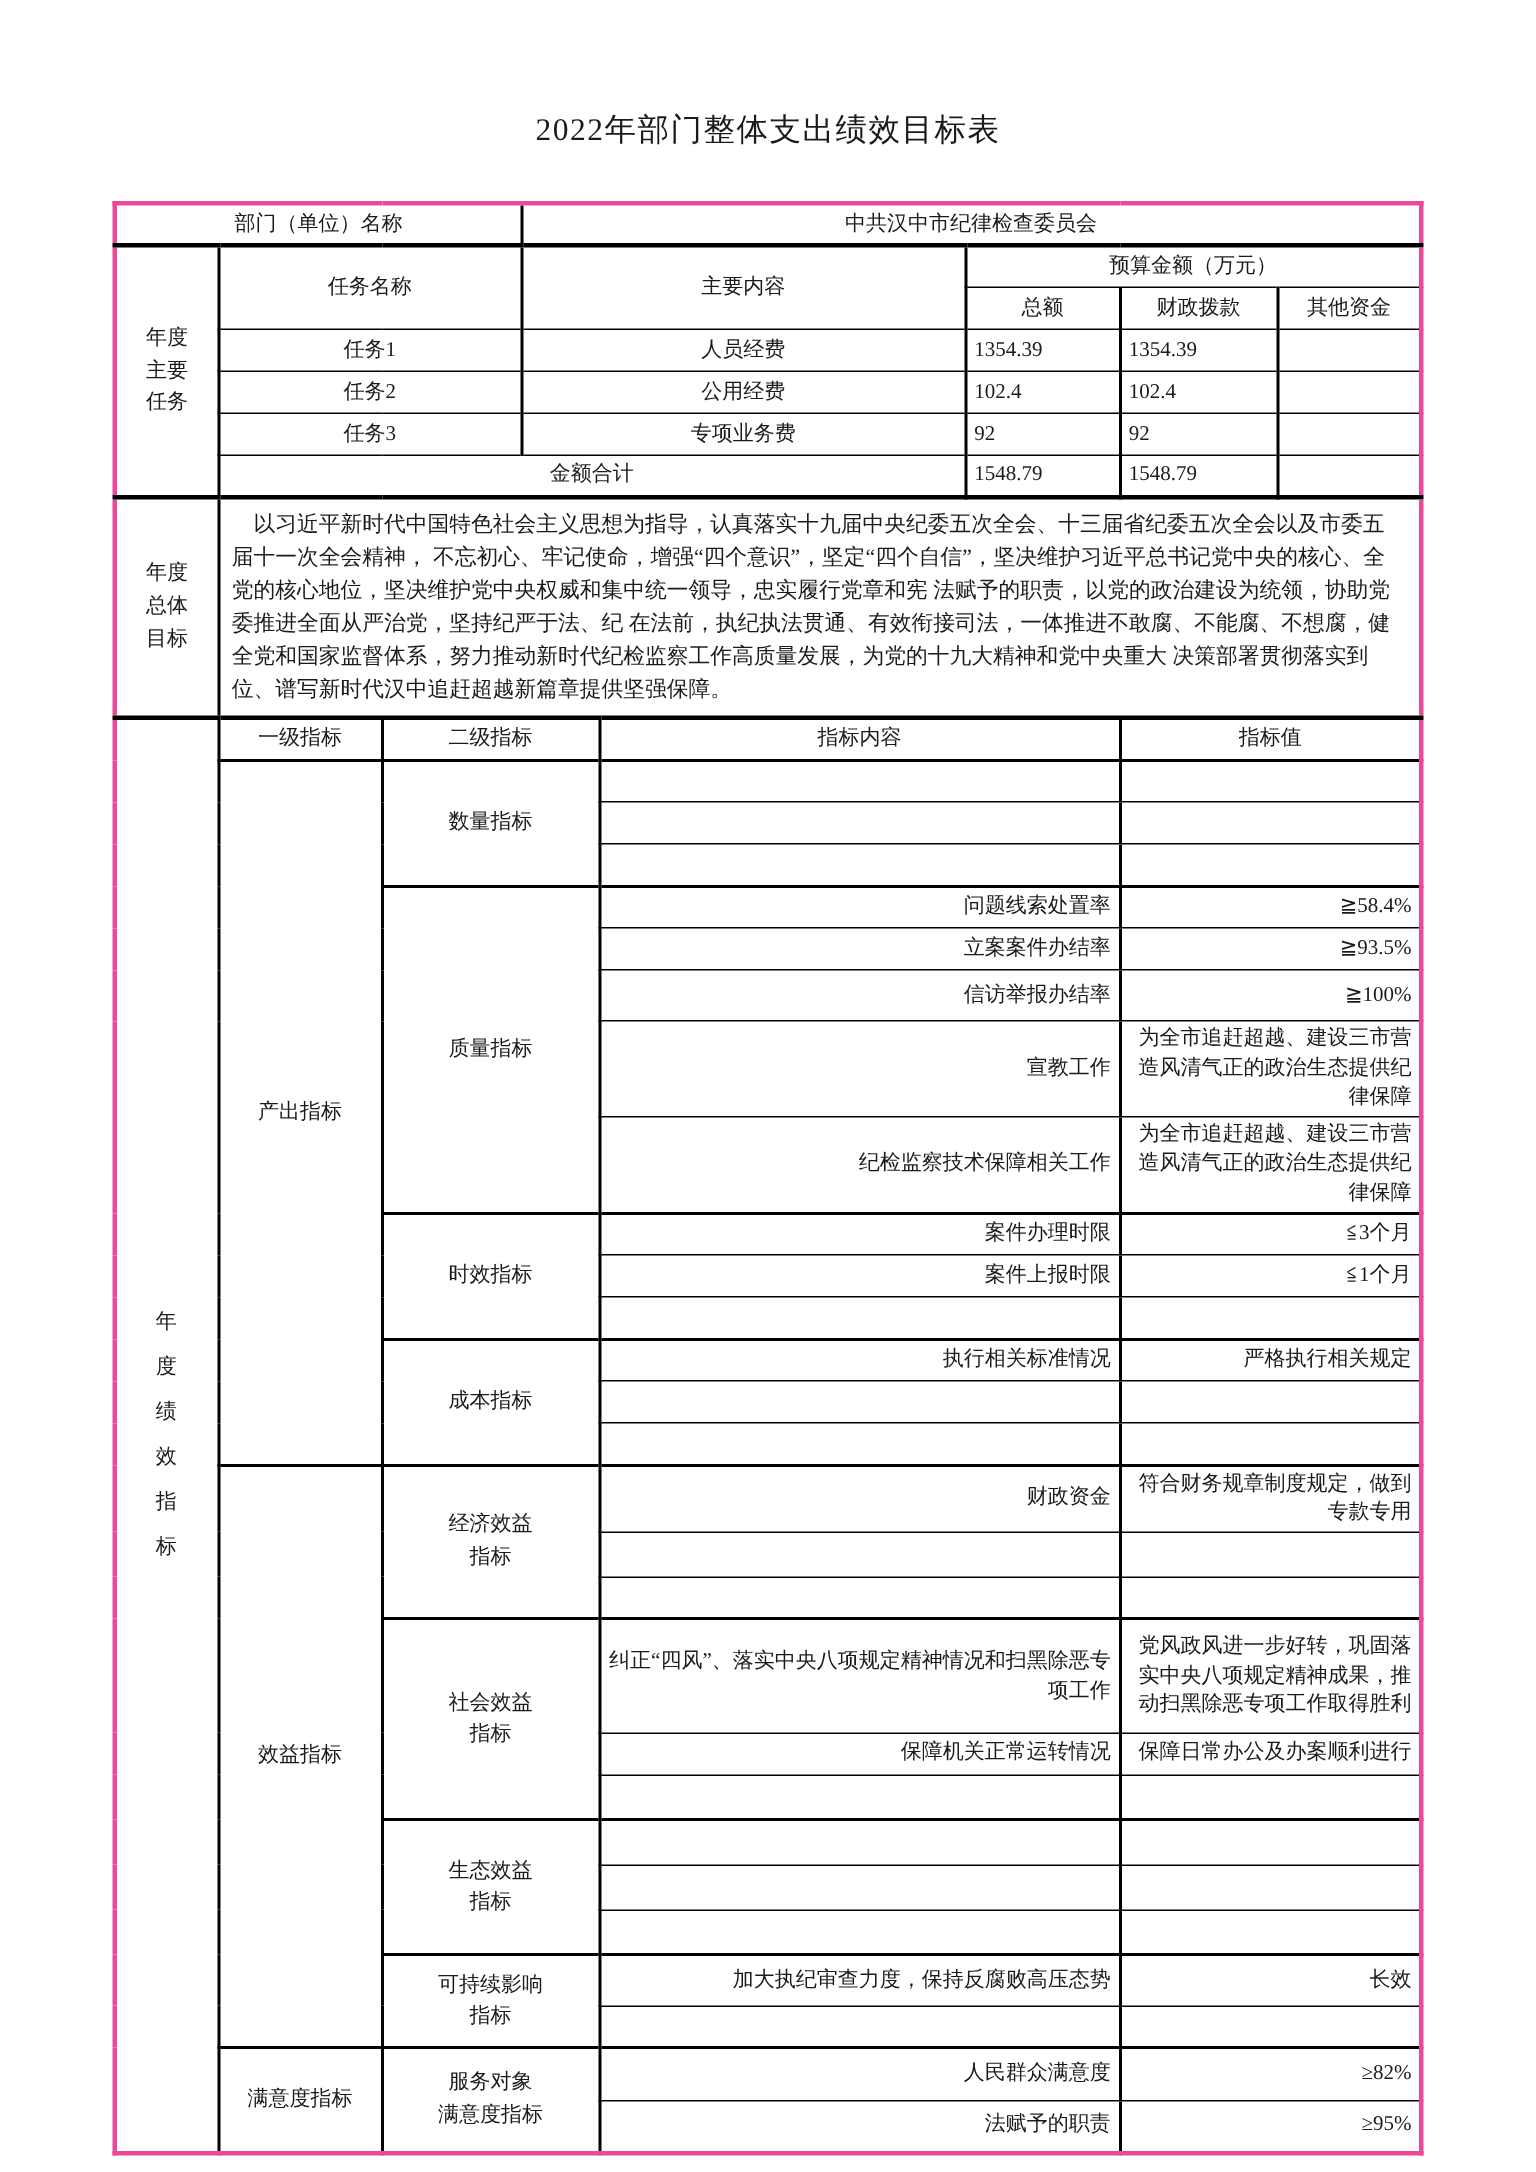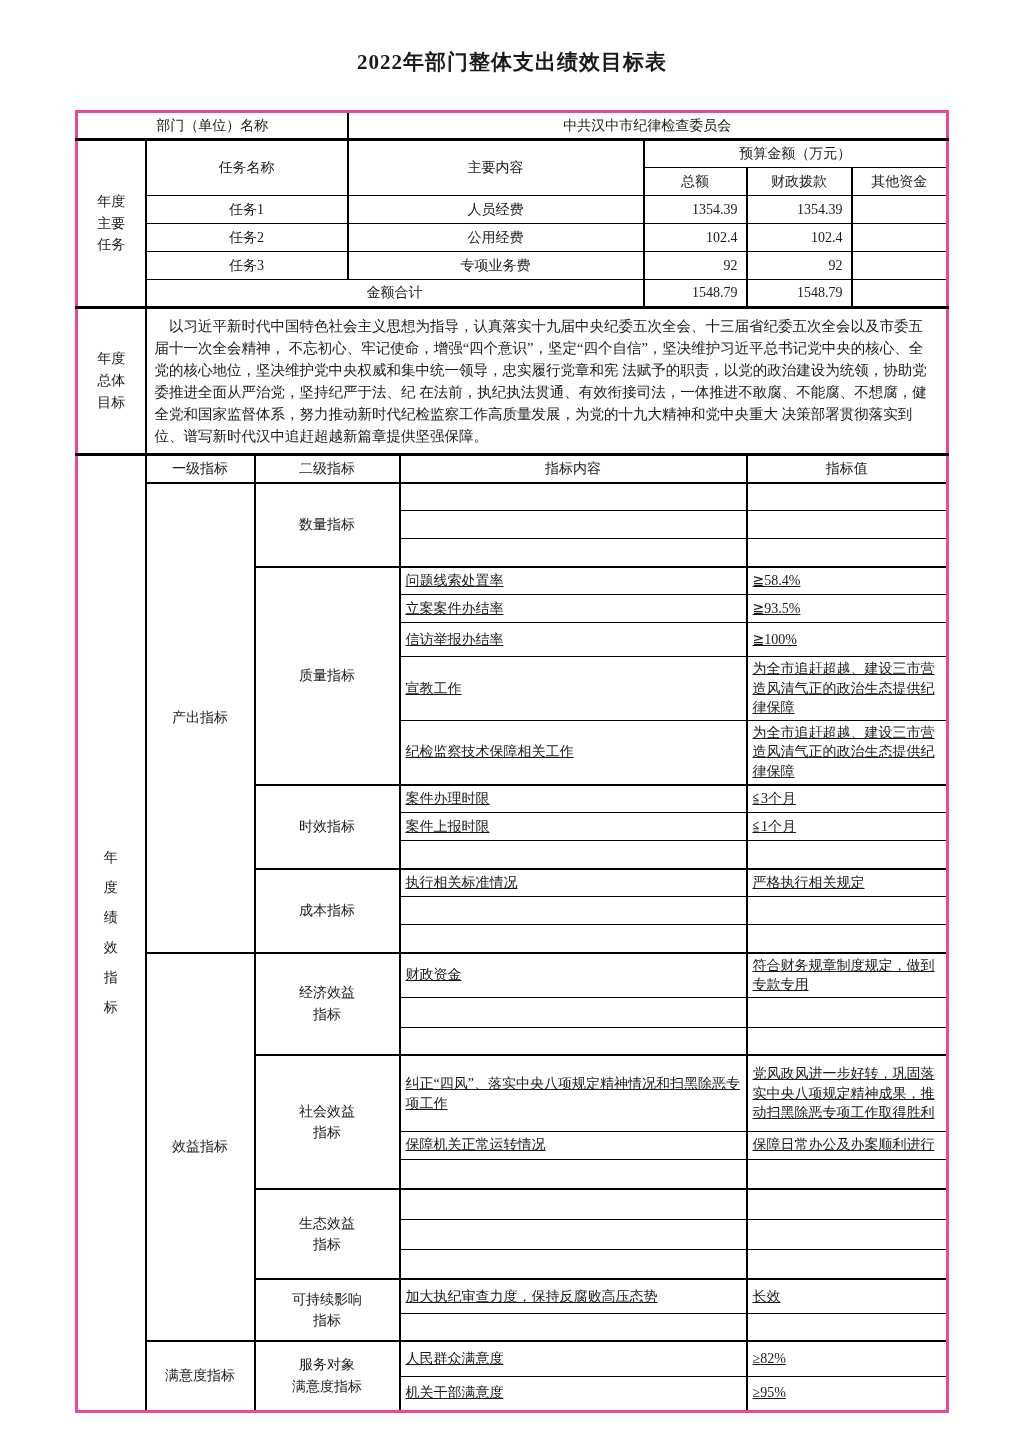--- a/index.html
+++ b/index.html
@@ -5,22 +5,22 @@
   html,body{margin:0;padding:0;background:#ffffff;}
   body{
     width:1024px;height:1448px;
     font-family:"Liberation Serif","DejaVu Serif",serif;
     color:#1a1a1a;
     position:relative;
   }
   .sheet{padding:48px 0 0 0;}
   .table-label{margin-left:78px;font-size:14px;}
   .page-title{
-    text-align:center;font-size:21px;font-weight:bold;
-    margin-top:0;letter-spacing:1px;
+    text-align:center;font-size:21px;font-weight:normal;
+    margin-top:24px;letter-spacing:1px;
   }
   table.main{
     margin:34px 0 0 75px;
     width:872px;
     border-collapse:collapse;
     table-layout:fixed;
     border:3px solid #ec4899;
   }
   td{
     border:1px solid #000;
@@ -28,22 +28,22 @@
     font-size:14px;
     padding:2px 5px;
     vertical-align:middle;
     overflow:hidden;
     line-height:1.4;
   }
   tr{height:28px;}
   tr.ssep > td{border-top-width:3px;}
   tr.gsep > td{border-top-width:2px;}
   td.c{text-align:center;}
-  td.left{text-align:left;text-decoration:underline;}
-  td.num{text-align:right;padding-right:8px;}
+  td.left{text-align:right;}
+  td.num{padding-right:8px;}
   td.vlabel{
     text-align:center;white-space:pre-line;line-height:1.55;
     padding:2px 2px;
   }
   td.vtall{line-height:2.15;letter-spacing:1px;}
   td.para{
     text-align:left;font-size:14.5px;line-height:22px;
     padding:6px 10px 6px 8px;text-indent:1em;
   }
   tr.h140{height:140px;}
@@ -265,19 +265,19 @@
     </tr>
 
     <tr class="gsep h35">
       <td rowspan="2" class="c">满意度指标</td>
       <td colspan="2" rowspan="2" class="c vlabel">服务对象
 满意度指标</td>
       <td colspan="2" class="left">人民群众满意度</td>
       <td colspan="2" class="left">≥82%</td>
     </tr>
     <tr class="h35">
-      <td colspan="2" class="left">机关干部满意度</td>
+      <td colspan="2" class="left">法赋予的职责</td>
       <td colspan="2" class="left">≥95%</td>
     </tr>
   </tbody>
     </table>
 
 </div>
 
 </body></html>

